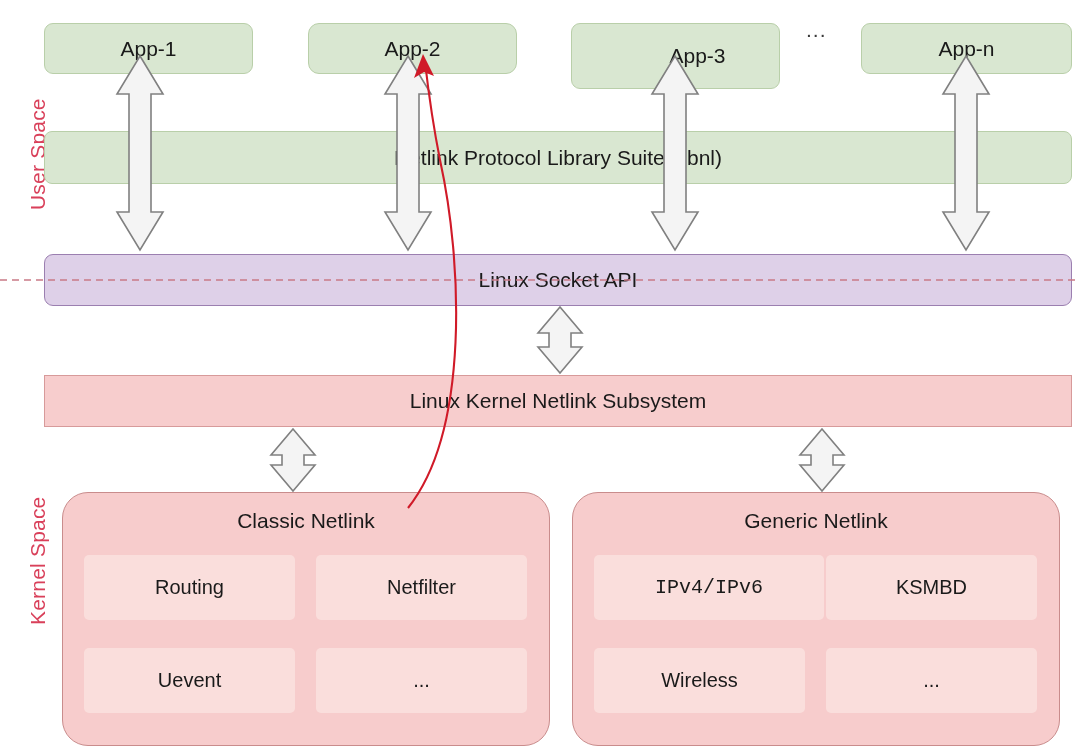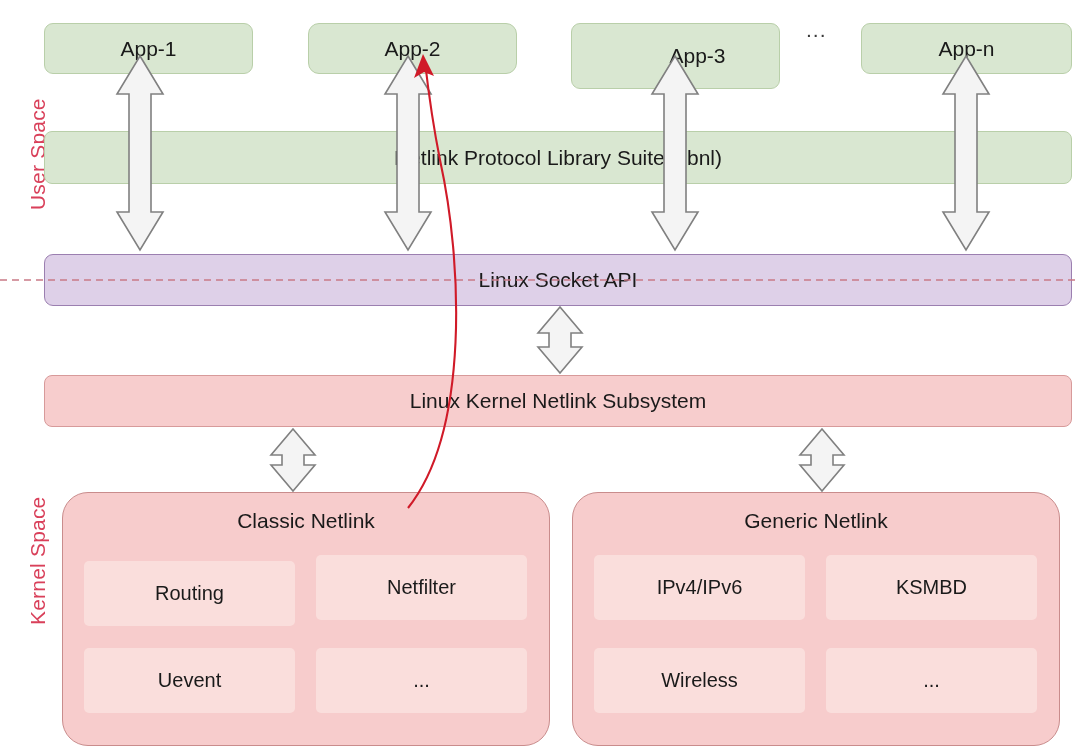--- a/index.html
+++ b/index.html
@@ -56,21 +56,21 @@
     border-radius: 8px;
   }
   .socket-box {
     background: #ded0e8;
     border: 1px solid #9b7fb0;
     border-radius: 9px;
   }
   .kernelbar-box {
     background: #f7cdcd;
     border: 1px solid #d79a9a;
-    border-radius: 8px;
+    border-radius: 0;
   }
   .netlink-group {
     background: #f7cccc;
     border: 1px solid #c98c8c;
     border-radius: 26px;
   }
   .group-title {
     position: absolute;
     left: 0;
     right: 0;
@@ -147,33 +147,33 @@
 
   <div class="box libnl-box" style="left: 44px; top: 131px; width: 1028px; height: 53px;">Netlink Protocol Library Suite (libnl)</div>
 
   <div class="box socket-box" style="left: 44px; top: 254px; width: 1028px; height: 52px;">Linux Socket API</div>
 
   <div class="box kernelbar-box" style="left: 44px; top: 375px; width: 1028px; height: 52px;">Linux Kernel Netlink Subsystem</div>
 
   <div class="netlink-group" style="position:absolute; left: 62px; top: 492px; width: 486px; height: 252px;">
     <div class="group-title" style="top: 16px;">Classic Netlink</div>
 
-    <div class="sub-box" style="left: 21px; top: 62px; width: 211px; height: 65px; margin-top: 6px;">Routing</div>
+    <div class="sub-box" style="left: 21px; top: 62px; width: 211px; height: 65px;">Routing</div>
 
     <div class="sub-box" style="left: 21px; top: 155px; width: 211px; height: 65px;">Uevent</div>
 
     <div class="sub-box" style="left: 253px; top: 62px; width: 211px; height: 65px;">Netfilter</div>
 
     <div class="sub-box" style="left: 253px; top: 155px; width: 211px; height: 65px;">...</div>
   </div>
 
   <div class="netlink-group" style="position:absolute; left: 572px; top: 492px; width: 486px; height: 252px;">
     <div class="group-title" style="top: 16px;">Generic Netlink</div>
 
-    <div class="sub-box" style="left: 21px; top: 62px; width: 211px; height: 65px;">IPv4/IPv6</div>
+    <div class="sub-box" style="left: 21px; top: 62px; width: 230px; height: 65px; font-family: Liberation Mono, monospace;">IPv4/IPv6</div>
 
     <div class="sub-box" style="left: 253px; top: 62px; width: 211px; height: 65px;">KSMBD</div>
 
     <div class="sub-box" style="left: 21px; top: 155px; width: 211px; height: 65px;">Wireless</div>
 
     <div class="sub-box" style="left: 253px; top: 155px; width: 211px; height: 65px;">...</div>
   </div>
 
   <svg id="overlay" viewBox="0 0 1080 748">
 

